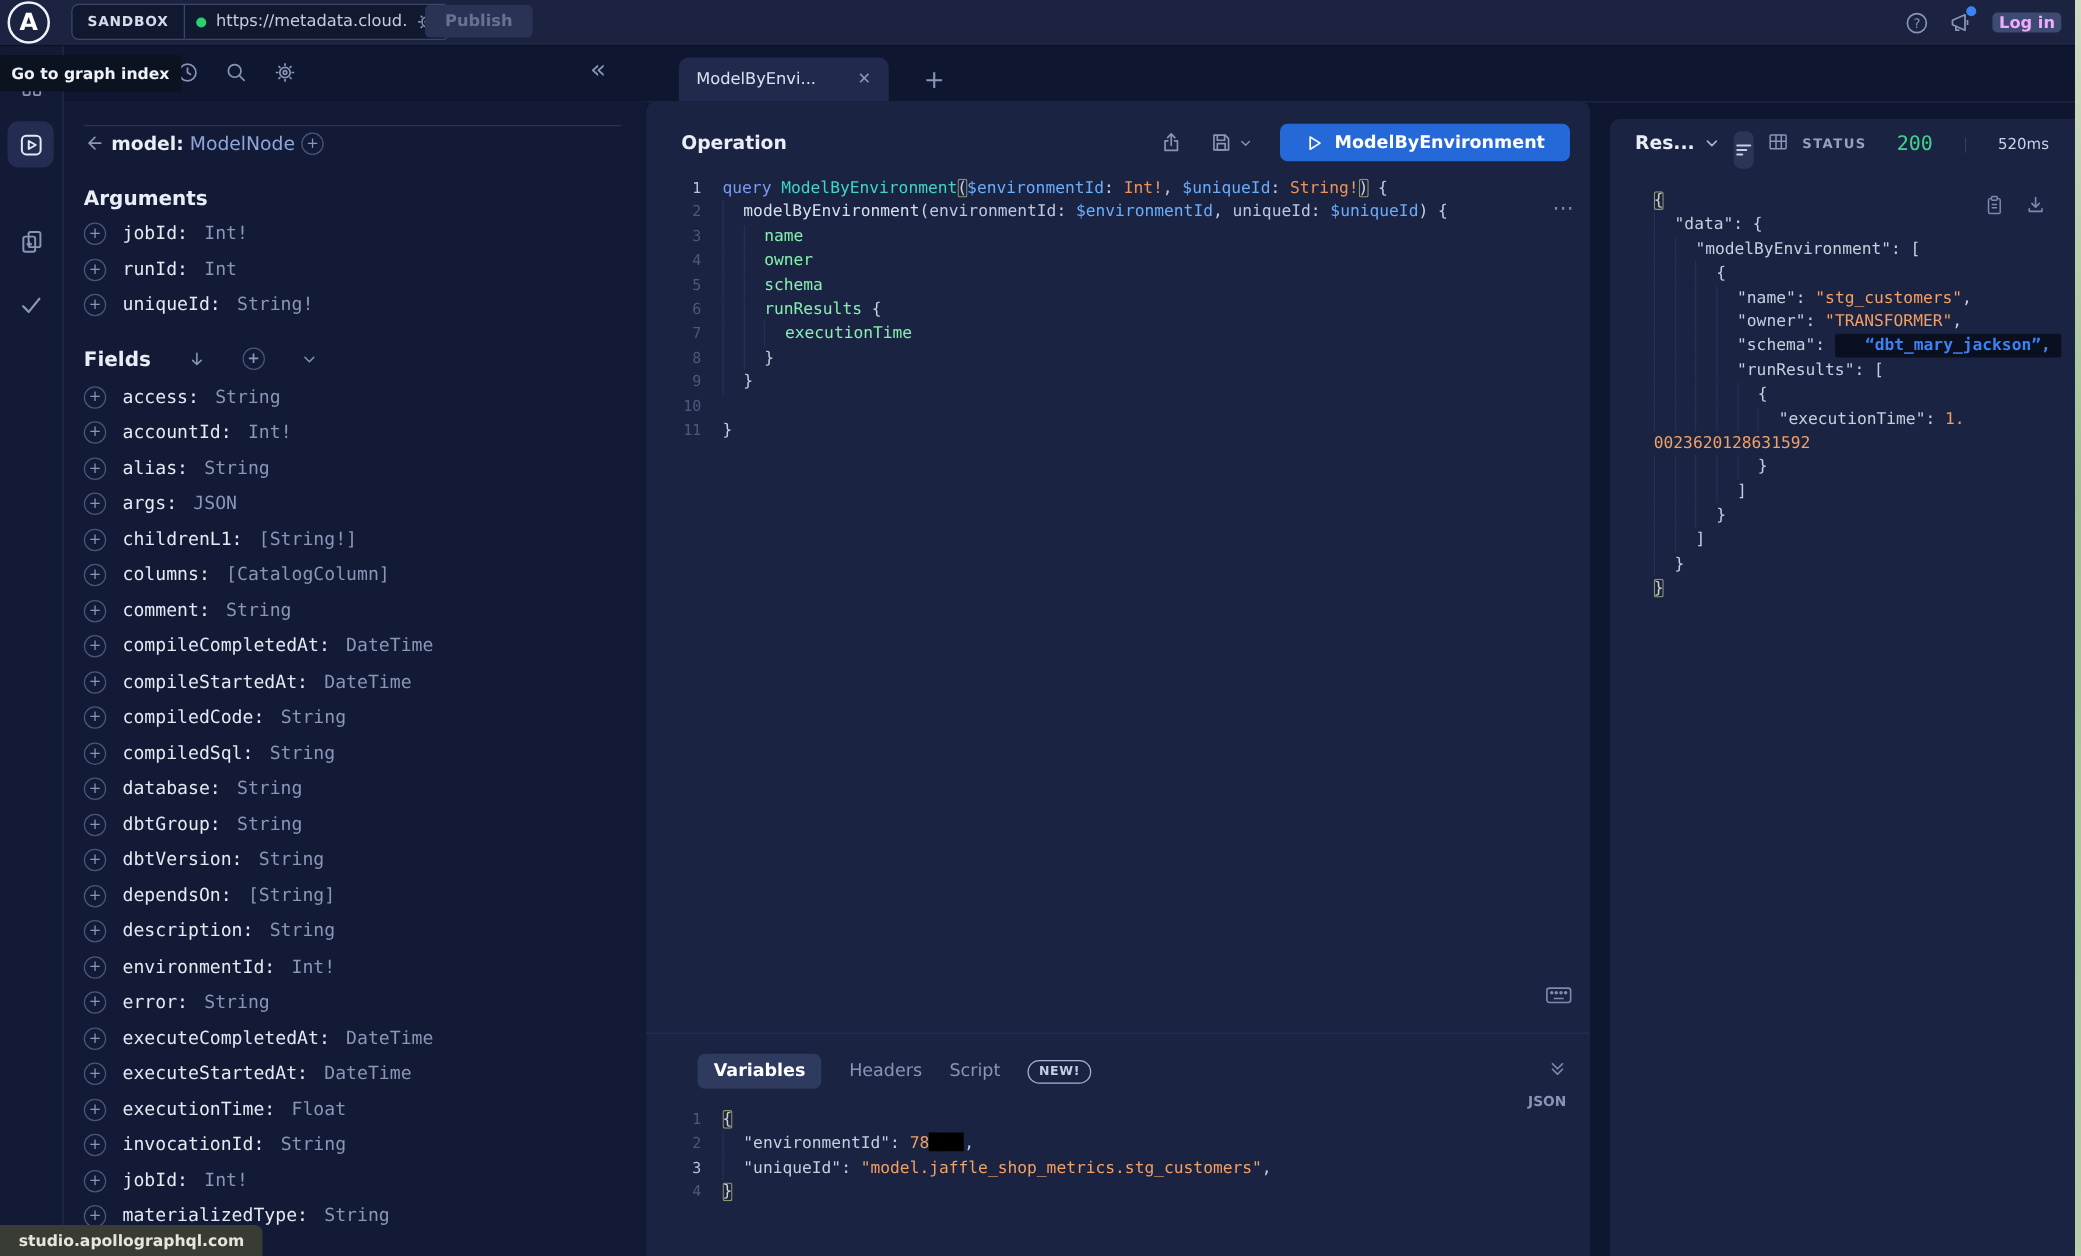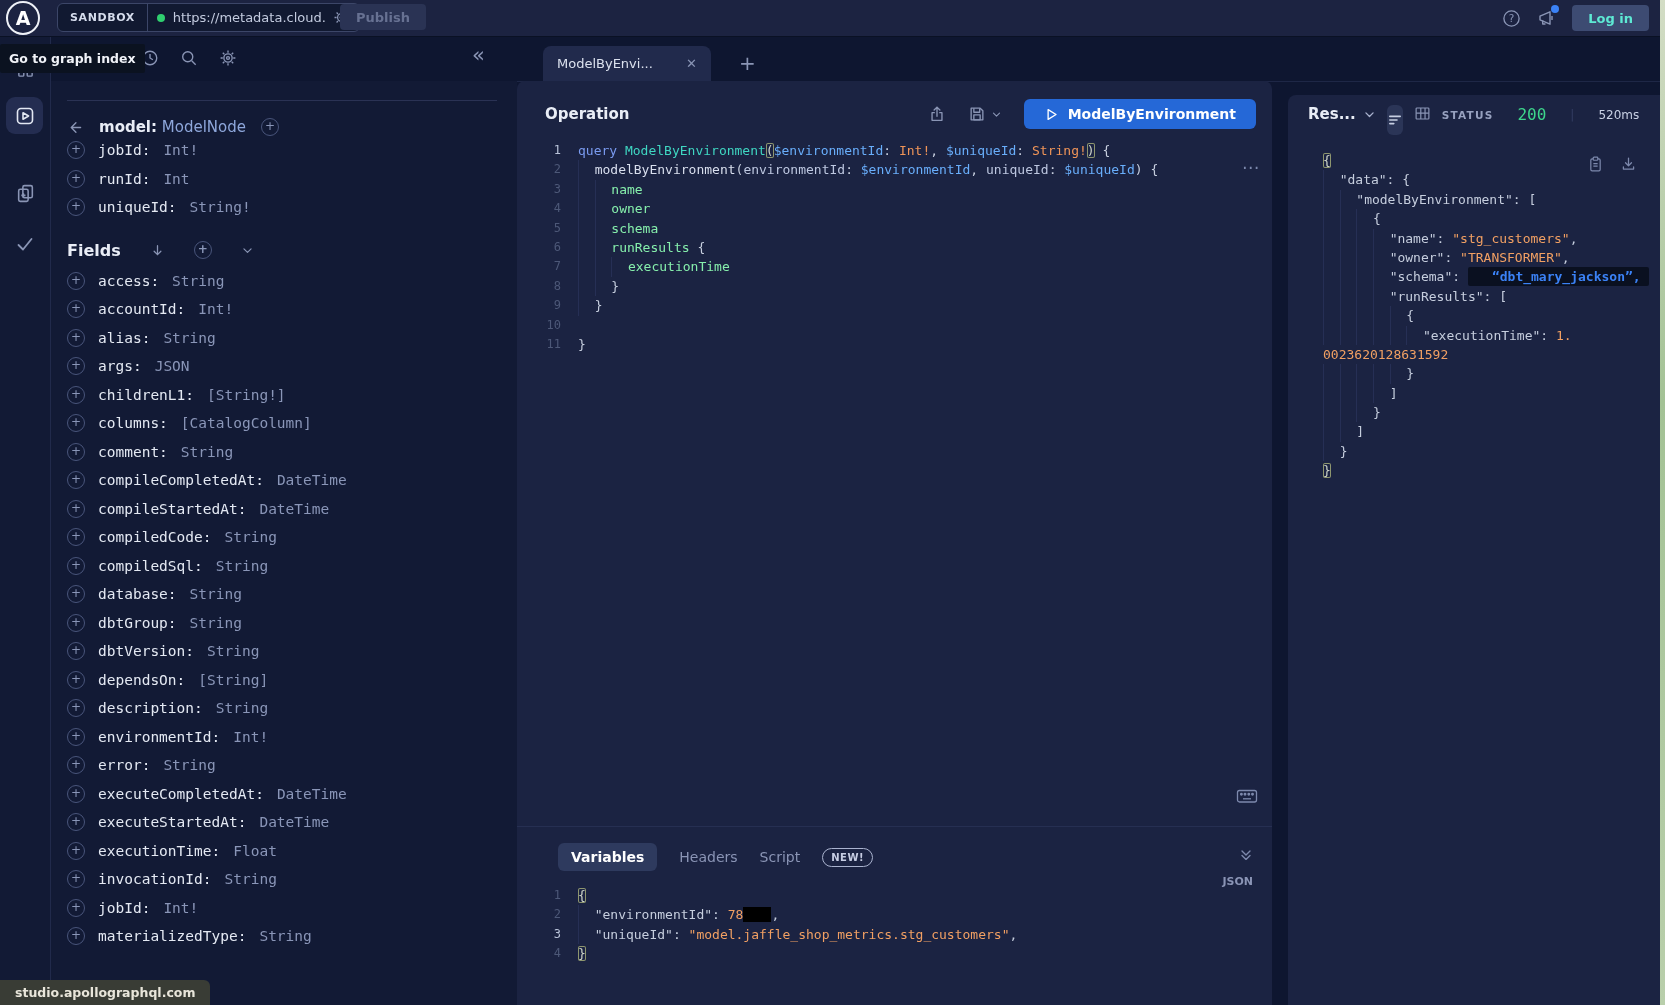--- a/index.html
+++ b/index.html
@@ -19,22 +19,22 @@
   .sandbox{display:flex;align-items:center;padding:0 12px;font-size:11px;font-weight:bold;
     letter-spacing:.6px;border-right:1px solid #3c4668;color:#d5dcec}
   .urlbox{display:flex;align-items:center;gap:8px;padding:0 9px}
   .greendot{width:8px;height:8px;border-radius:50%;background:#2fcf6f}
   .urltext{font-size:13px;color:#c3cbdf;white-space:nowrap;overflow:hidden;width:152px}
   .publish{position:absolute;left:340px;top:4px;height:26px;padding:0 16px;background:#2a3354;
     border:none;border-radius:4px;color:#677192;font-weight:bold;font-size:13px;font-family:inherit}
   .tbright{position:absolute;right:16px;top:0;height:36px;display:flex;align-items:center;gap:15px}
   .megawrap{position:relative}
   .bluedot{position:absolute;right:-2px;top:-3px;width:8px;height:8px;border-radius:50%;background:#3b82f6}
-  .loginbtn{height:26px;padding:0 16px;background:#3d4b72;border:none;border-radius:4px;
-    color:#5eead4;font-size:13px;font-weight:bold;font-family:inherit}
+  .loginbtn{height:16px;padding:0 5px;background:#3d4b72;border:none;border-radius:4px;
+    color:#f0abfc;font-size:13px;font-weight:bold;font-family:inherit}
 
   
   .strip{position:absolute;top:36px;left:0;right:0;height:45px;background:#0e1630;
     border-bottom:1px solid #1e2746;z-index:5}
   .docs-toolbar{position:absolute;left:103px;top:13px;display:flex;gap:21px;align-items:center}
   .collapse-docs{position:absolute;left:472px;top:7px;font-size:21px;color:#8a95b5}
   .tabbar{position:absolute;left:543px;bottom:0;display:flex;align-items:flex-end}
   .tab{width:168px;height:35px;background:#212a4c;border-radius:8px 8px 0 0;display:flex;
     align-items:center;padding:0 14px;box-sizing:border-box;font-size:13px;color:#dbe1ee;gap:8px}
   .tab .tlabel{flex:1;white-space:nowrap;overflow:hidden}
@@ -53,21 +53,21 @@
     font-size:12.5px;font-weight:bold;padding:7px 9px;border-radius:2px;white-space:nowrap}
   .statusbubble{position:absolute;left:0;bottom:0;height:25px;display:flex;align-items:center;
     padding:0 15px;background:#393c35;color:#e8e5da;font-size:12.5px;font-weight:bold;
     border-radius:0 6px 0 0;z-index:80}
 
   
   .docs{position:absolute;left:51px;top:81px;width:466px;bottom:0;background:#121a35;
     padding:19px 20px 0 16px;box-sizing:border-box;z-index:6}
   .docs-title{font-size:17px;font-weight:bold;margin:0 0 13px}
   .docs hr{border:none;border-top:1px solid #2a3254;margin:0 0 5px}
-  .modelrow{display:flex;align-items:flex-end;gap:15px;height:30px;font-size:15px}
+  .modelrow{display:flex;align-items:flex-start;gap:5px;height:30px;font-size:15px}
   .modelname{font-weight:bold}
   .modeltype{color:#8ea7db}
   .sech{font-size:16px;font-weight:bold;margin:13px 0 5px}
   .fieldsh{display:flex;align-items:center;gap:29px;margin:19px 0 7px;font-size:16px;font-weight:bold}
   .drow{display:flex;align-items:center;gap:13px;height:28.5px;
     font-family:"DejaVu Sans Mono",monospace;font-size:14.5px}
   .pluscircle{flex:none;width:16px;height:16px;border:1.3px solid #49557b;border-radius:50%;
     color:#8a96b8;font-size:12px;line-height:15px;text-align:center;font-family:"DejaVu Sans",sans-serif}
   .fname{color:#e4e9f3}
   .ftype{color:#8a96b8}
@@ -241,20 +241,21 @@
     <div class="modelrow">
       <span class="ic">
         <svg width="17" height="17" viewBox="0 0 20 20" fill="none" stroke="currentColor" stroke-width="1.6" stroke-linecap="round" stroke-linejoin="round">
             <path d="M10.5 4.5L5 10l5.5 5.5M5 10h11"></path>
           </svg>
       </span>
       <span><span class="modelname">model:</span>
       <span class="modeltype">ModelNode</span></span>
       <span class="pluscircle">+</span>
     </div>
+    <div class="sech">Arguments</div>
     <div>
         <div class="drow">
           <span class="pluscircle">+</span>
           <span class="fname">jobId:</span>
           <span class="ftype">Int!</span>
         </div>
         <div class="drow">
           <span class="pluscircle">+</span>
           <span class="fname">runId:</span>
           <span class="ftype">Int</span>

